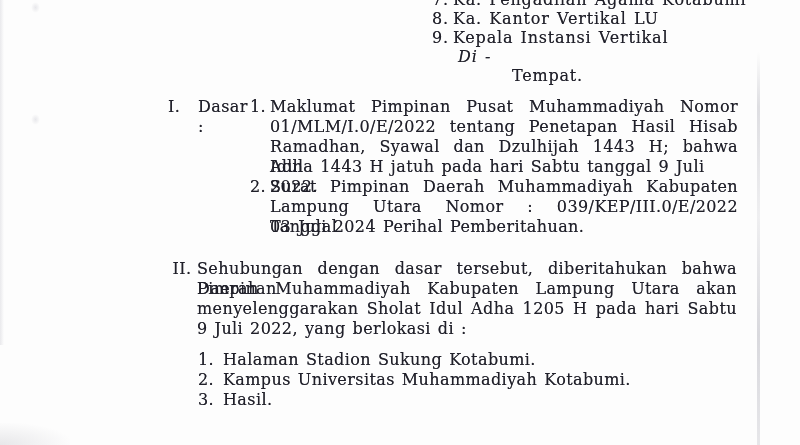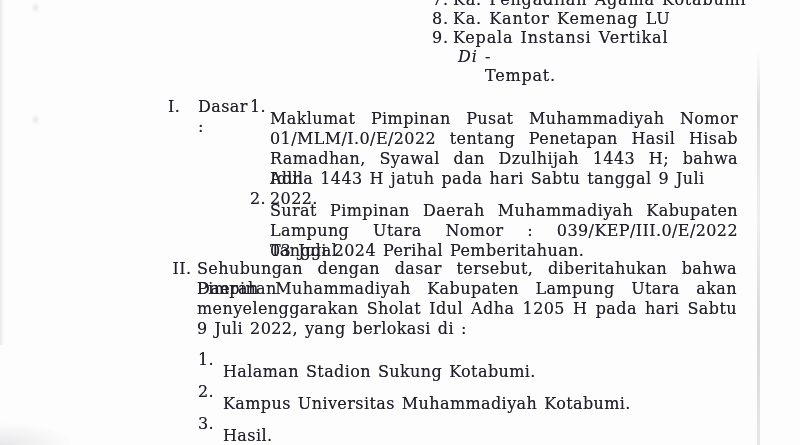--- a/index.html
+++ b/index.html
@@ -24,32 +24,32 @@
   .s1{left:31px;top:2px;}
   .s2{left:31px;top:114px;}
   .corner-shade{position:absolute;left:0;top:423px;width:70px;height:22px;
     background:radial-gradient(ellipse at 0% 100%,rgba(175,175,182,0.28) 0%,rgba(175,175,182,0) 75%);}
 
   
   .recipients{position:absolute;left:432px;top:-10px;line-height:19px;
     letter-spacing:0.8px;white-space:nowrap;}
   .r-row .r-num{display:inline-block;width:21px;}
   .r-di{margin-left:26px;font-style:italic;}
-  .r-tempat{margin-left:53px;}
+  .r-tempat{margin-left:80px;}
 
   
   .ln{height:20px;line-height:20px;}
   .just{text-align:justify;text-align-last:justify;}
   .sec1{position:absolute;left:168px;top:97px;width:570px;display:flex;align-items:flex-start;line-height:20px;}
   .sec1 .numeral{width:30px;flex:none;}
   .sec1 .label{width:52px;flex:none;}
   .items{flex:1;min-width:0;}
   .item{display:flex;align-items:flex-start;}
   .sec1 .inum{width:20px;flex:none;line-height:20px;}
-  .ilines{flex:1;min-width:0;margin-top:12px;}
+  .ilines{flex:1;min-width:0;}
 
   .sec2{position:absolute;left:167px;top:259px;width:570px;display:flex;align-items:flex-start;line-height:20px;}
   .sec2 .numeral{width:30px;flex:none;text-align:center;}
   .sec2 .lines{flex:1;min-width:0;}
 
   .locs{position:absolute;left:198px;top:350px;width:539px;line-height:20px;}
   .locs .inum{width:25px;flex:none;line-height:20px;}
 </style>
 </head>
 <body>
@@ -60,21 +60,21 @@
   <div class="fold-line"></div>
   <div class="smudge s1"></div>
   <div class="smudge s2"></div>
   <div class="corner-shade"></div>
 
   <div class="recipients">
     <div class="r-row">
       <span class="r-num">7.</span><span>Ka. Pengadilan Agama Kotabumi</span>
     </div>
     <div class="r-row">
-      <span class="r-num">8.</span><span>Ka. Kantor Kemenag LU</span>
+      <span class="r-num">8.</span><span>Ka. Kantor Vertikal LU</span>
     </div>
     <div class="r-row">
       <span class="r-num">9.</span><span>Kepala Instansi Vertikal</span>
     </div>
     <div class="r-di">Di -</div>
     <div class="r-tempat">Tempat.</div>
   </div>
 
   <div class="sec1">
     <span class="numeral">I.</span>

